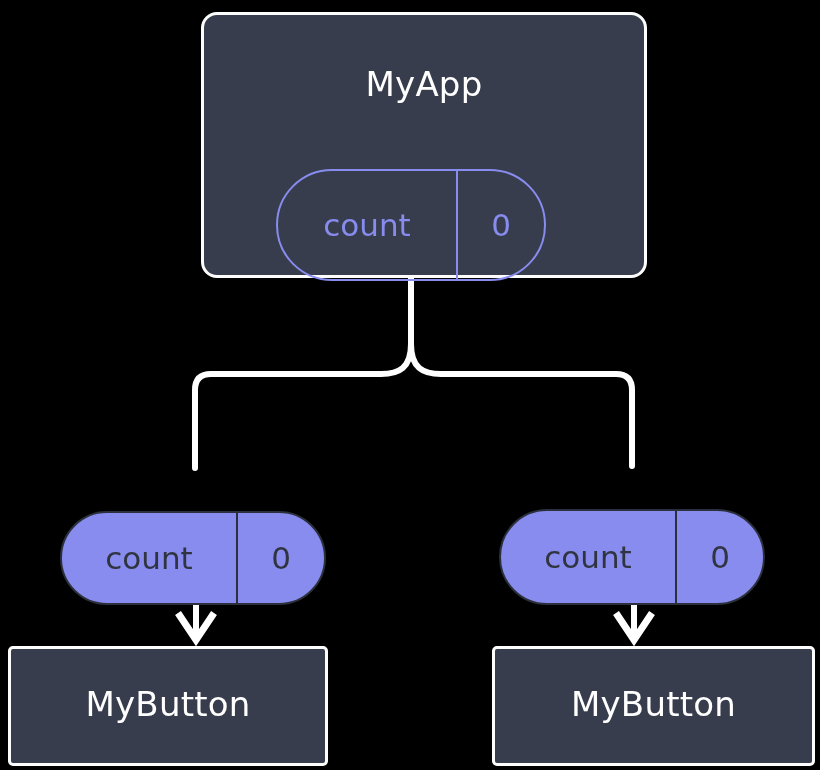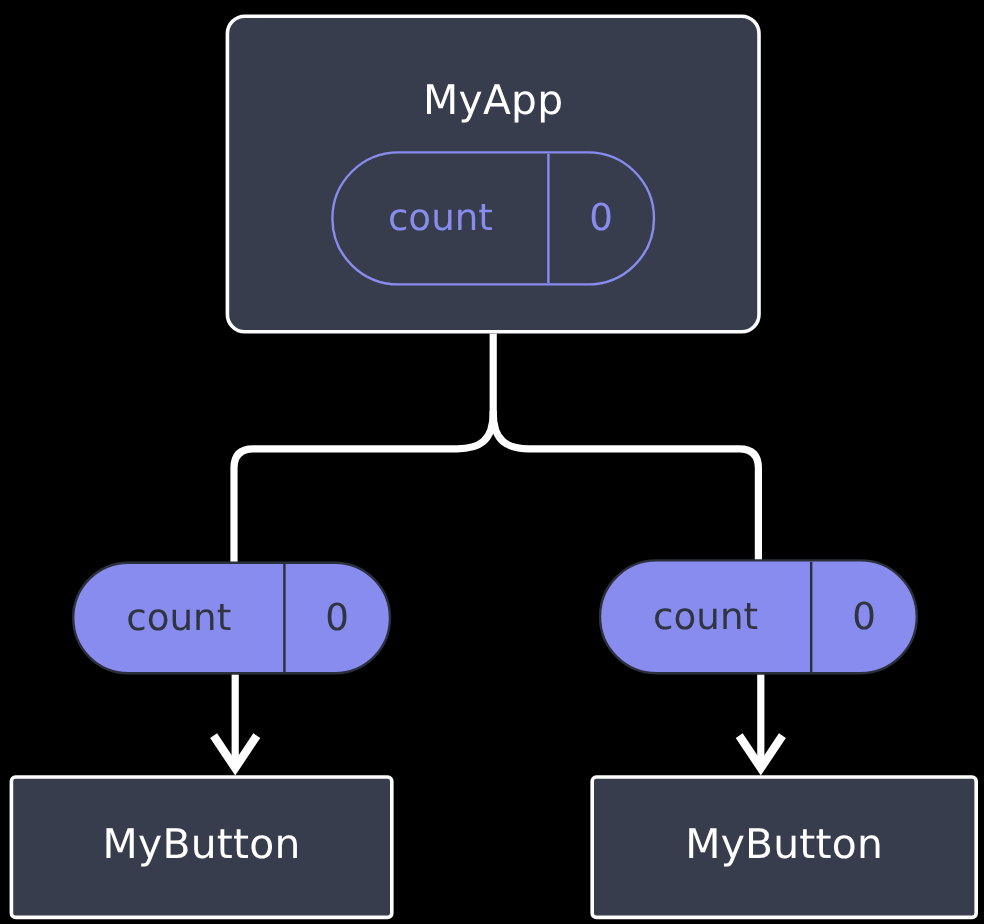--- a/index.html
+++ b/index.html
@@ -48,21 +48,21 @@
   .component-title {
     color: #ffffff;
     font-size: 34px;
     line-height: 1;
     font-weight: 400;
     letter-spacing: 0.2px;
     white-space: nowrap;
   }
 
   #box-myapp {
-    left: 188px;
+    left: 201px;
     top: 12px;
     width: 446px;
     height: 266px;
     border-radius: 16px;
   }
   #box-myapp .component-title {
     margin-top: 52px;
   }
 
   #box-mybutton-left {
@@ -83,20 +83,21 @@
   }
 
   
   .state-pill {
     position: absolute;
     box-sizing: border-box;
     display: flex;
     align-items: stretch;
     border-radius: 999px;
     overflow: hidden;
+    margin-top: 43px;
   }
   .state-pill .pill-key,
   .state-pill .pill-value {
     display: flex;
     align-items: center;
     justify-content: center;
     font-size: 31px;
     line-height: 1;
     white-space: nowrap;
   }

